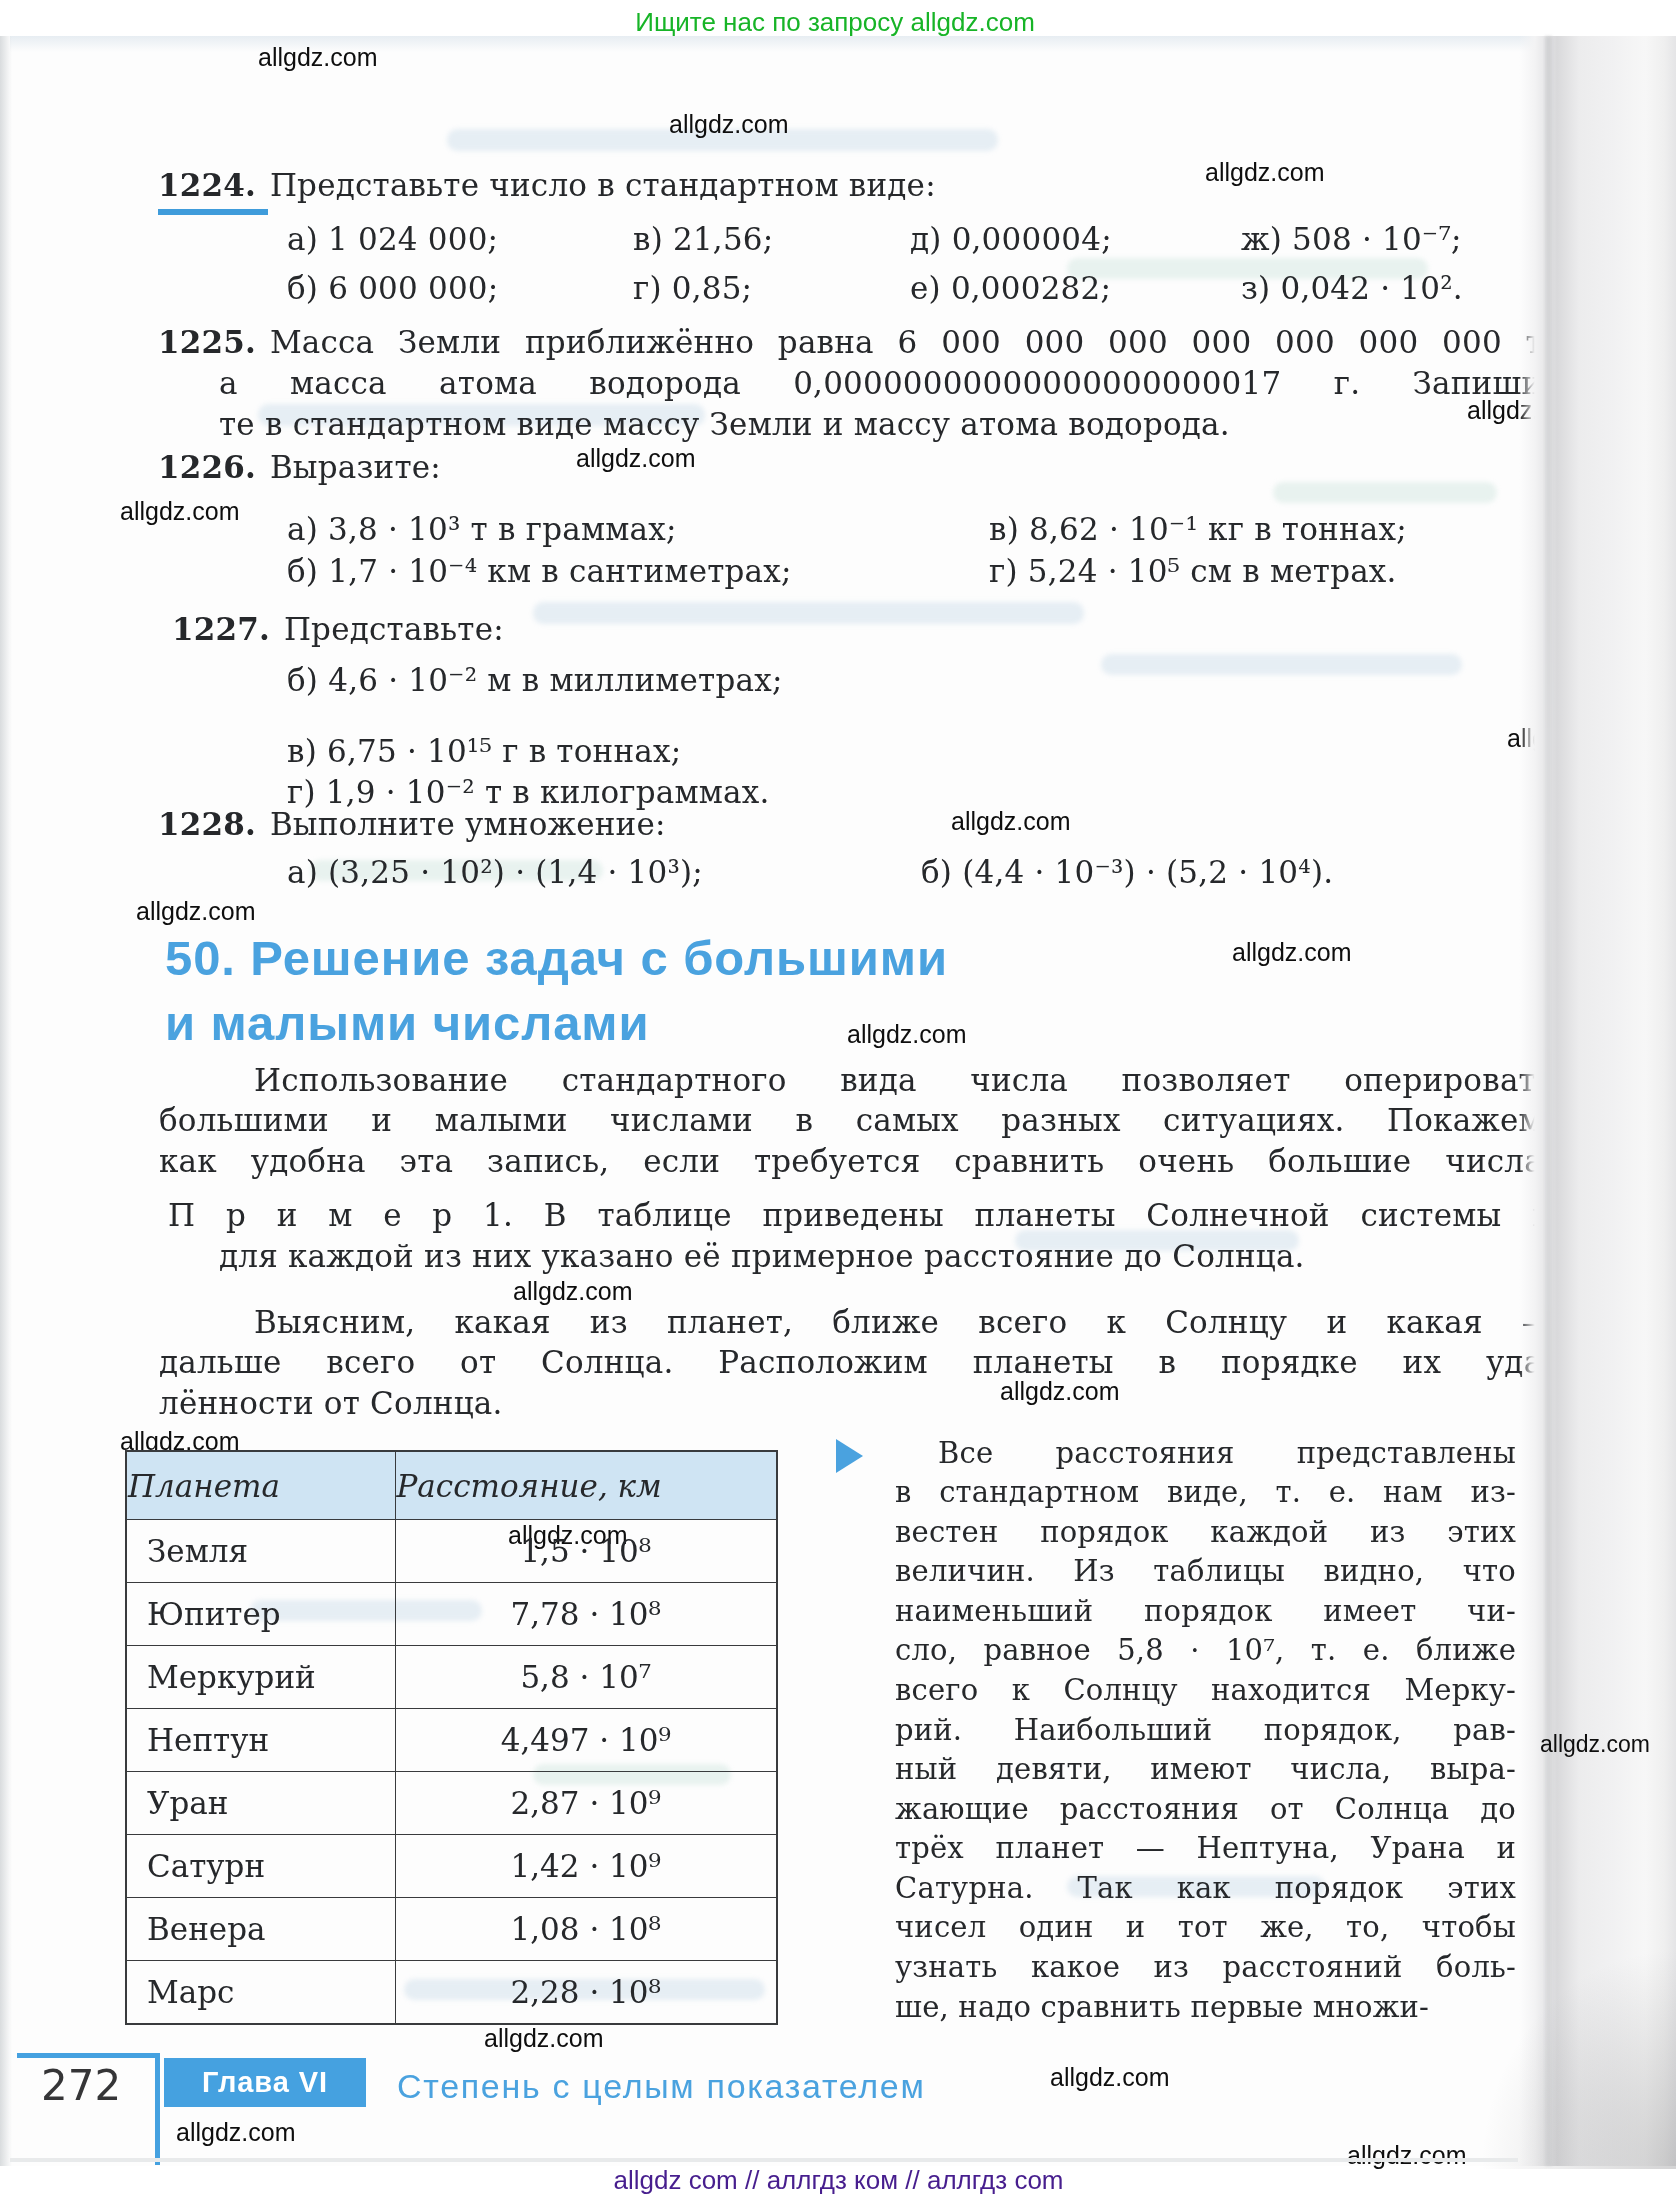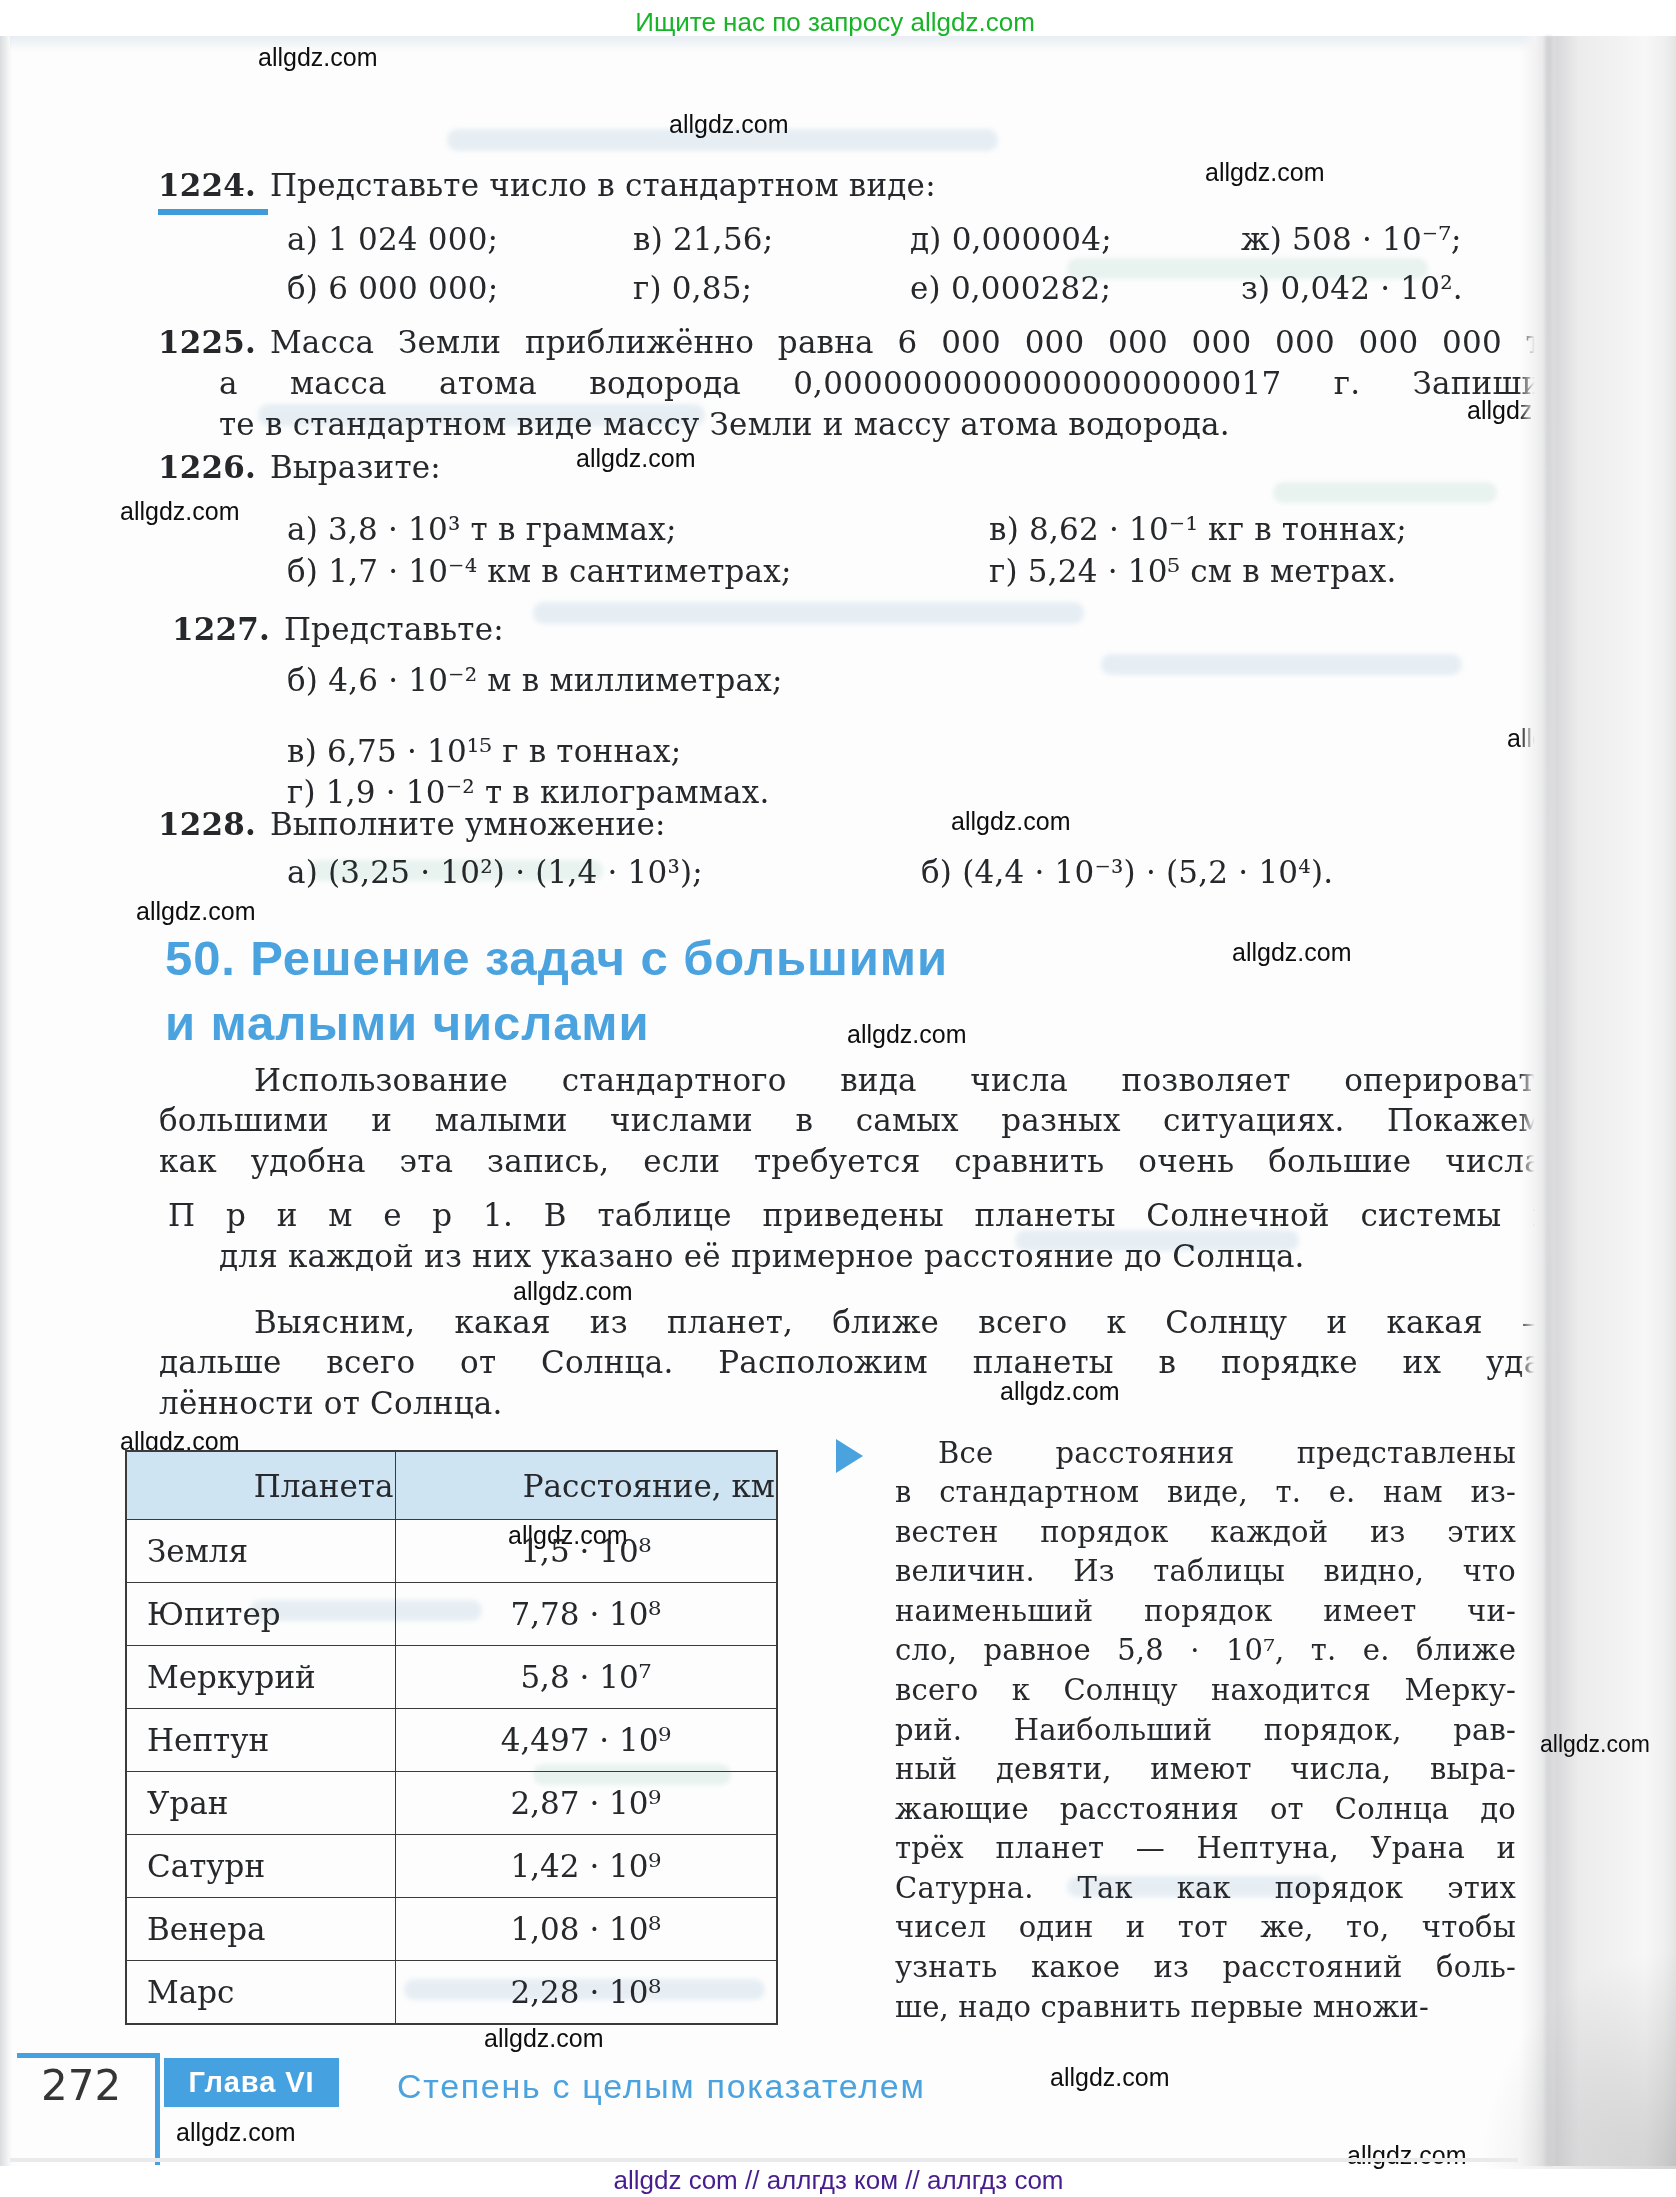--- a/index.html
+++ b/index.html
@@ -22,30 +22,30 @@
 
   .wm{font-family:"Liberation Sans",sans-serif;font-size:25px;color:#0e0e0e;white-space:nowrap;}
   .promo{left:0;top:6.9px;width:1670px;text-align:center;font-family:"Liberation Sans",sans-serif;font-size:26px;color:#17b427;}
   .underline1224{left:158px;top:209px;width:110px;height:6px;background:#3f9cdb;}
 
   .h50{font-family:"Liberation Sans",sans-serif;font-weight:bold;font-size:49px;line-height:55px;color:#4aa2df;letter-spacing:0.9px;white-space:nowrap;}
 
   table.ptable{position:absolute;left:125px;top:1450px;width:651px;border-collapse:collapse;table-layout:fixed;
     font-family:"DejaVu Serif",serif;font-size:31px;color:#26282b;border:2.6px solid #393b3d;}
   table.ptable th,table.ptable td{border:1.7px solid #393b3d;}
-  table.ptable th{height:65px;background:#cfe4f3;font-weight:normal;text-align:right;}
+  table.ptable th{height:65px;background:#cfe4f3;font-weight:normal;text-align:left;font-style:italic;}
   table.ptable td{height:60px;}
   td.planet{padding-left:20px;text-align:left;}
   td.dist{text-align:center;}
 
   .tri{width:0;height:0;border-top:17px solid transparent;border-bottom:17px solid transparent;border-left:27.5px solid #4aa2df;}
   .noteline{left:895px;width:621px;font-size:29px;line-height:40px;}
 
   .pn{font-family:"DejaVu Sans",sans-serif;font-size:42px;color:#353537;}
-  .badge{left:164px;top:2058px;width:175px;height:49px;background:#45a1e0;display:flex;align-items:center;justify-content:center;}
+  .badge{left:164px;top:2058px;width:202px;height:49px;background:#45a1e0;display:flex;align-items:center;justify-content:center;}
   .badgetext{font-family:"Liberation Sans",sans-serif;font-weight:bold;font-size:29px;color:#ffffff;letter-spacing:0.9px;}
   .chtitle{font-family:"Liberation Sans",sans-serif;font-size:34px;color:#4aa2df;letter-spacing:1.7px;white-space:nowrap;}
   .fline-h{left:17px;top:2053px;width:138px;height:5.2px;background:#45a1e0;}
   .fline-v{left:155px;top:2053px;width:5.2px;height:112px;background:#45a1e0;}
   .bottomline{left:0;top:2165px;width:1677px;text-align:center;font-family:"Liberation Sans",sans-serif;font-size:26px;color:#471e8e;}
 
   .g{position:absolute;border-radius:10.3px;filter:blur(2.6px);}
   .gb{background:rgba(165,195,220,.25);}
   .gg{background:rgba(150,200,185,.20);}
 </style>

